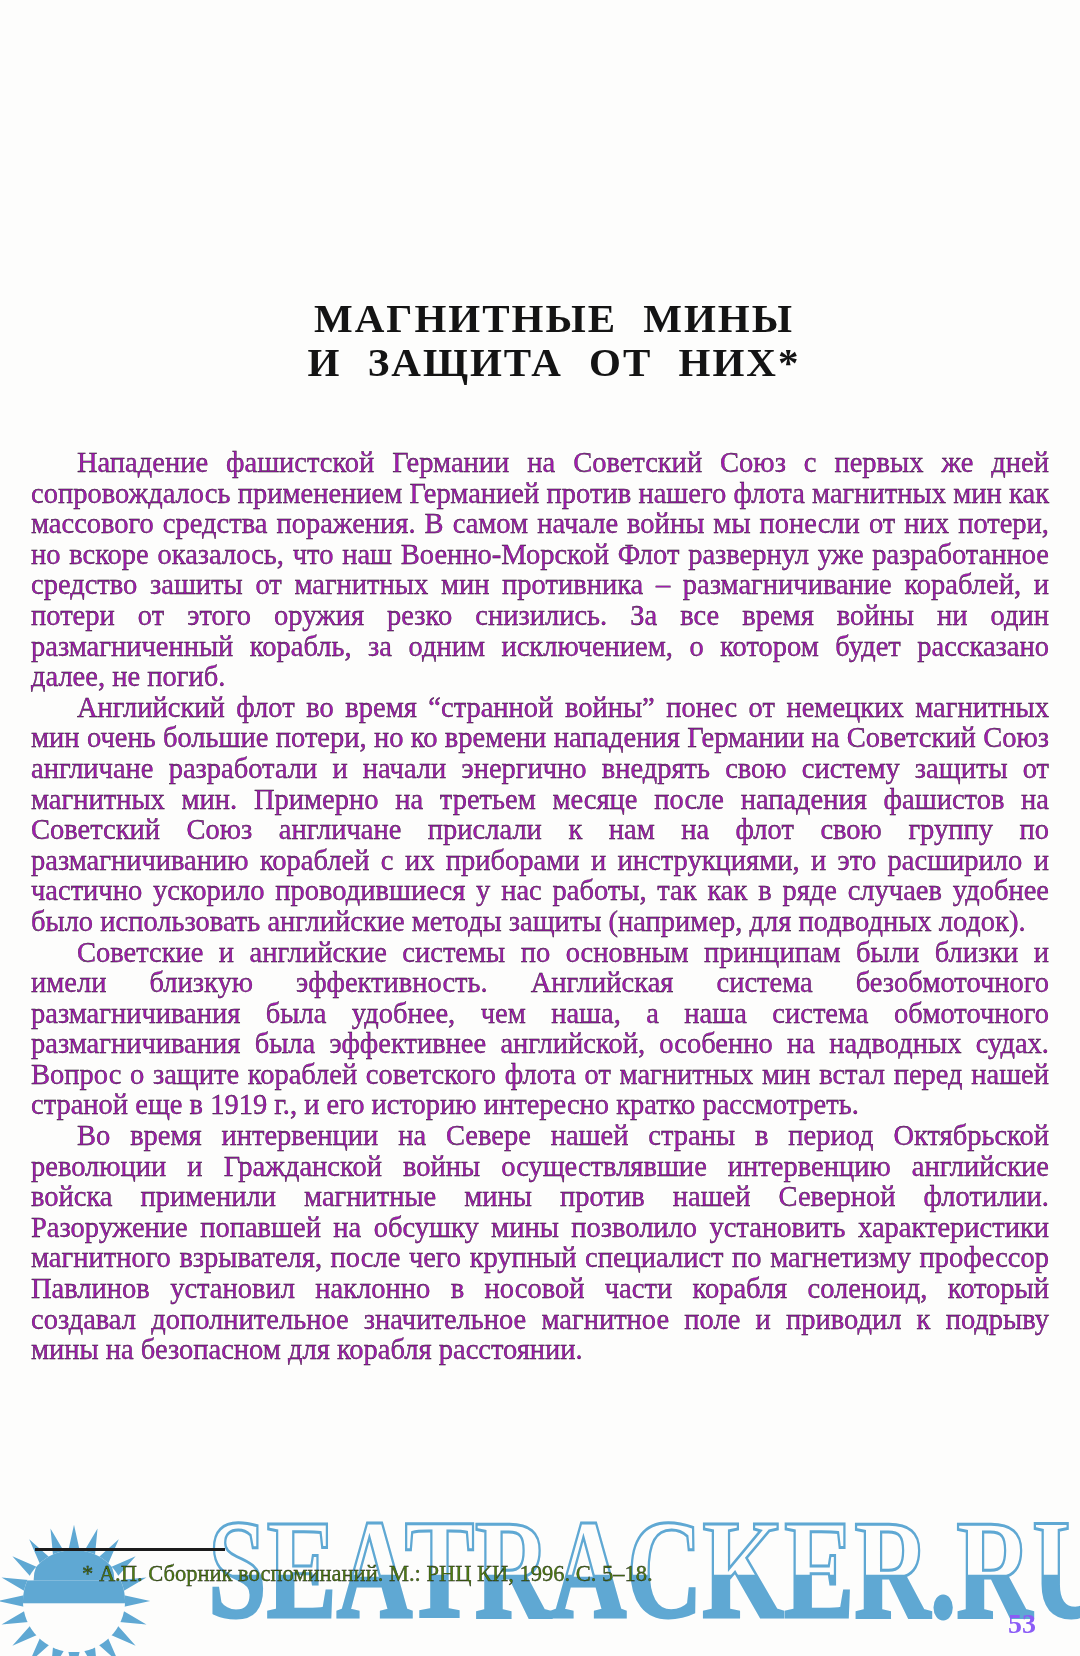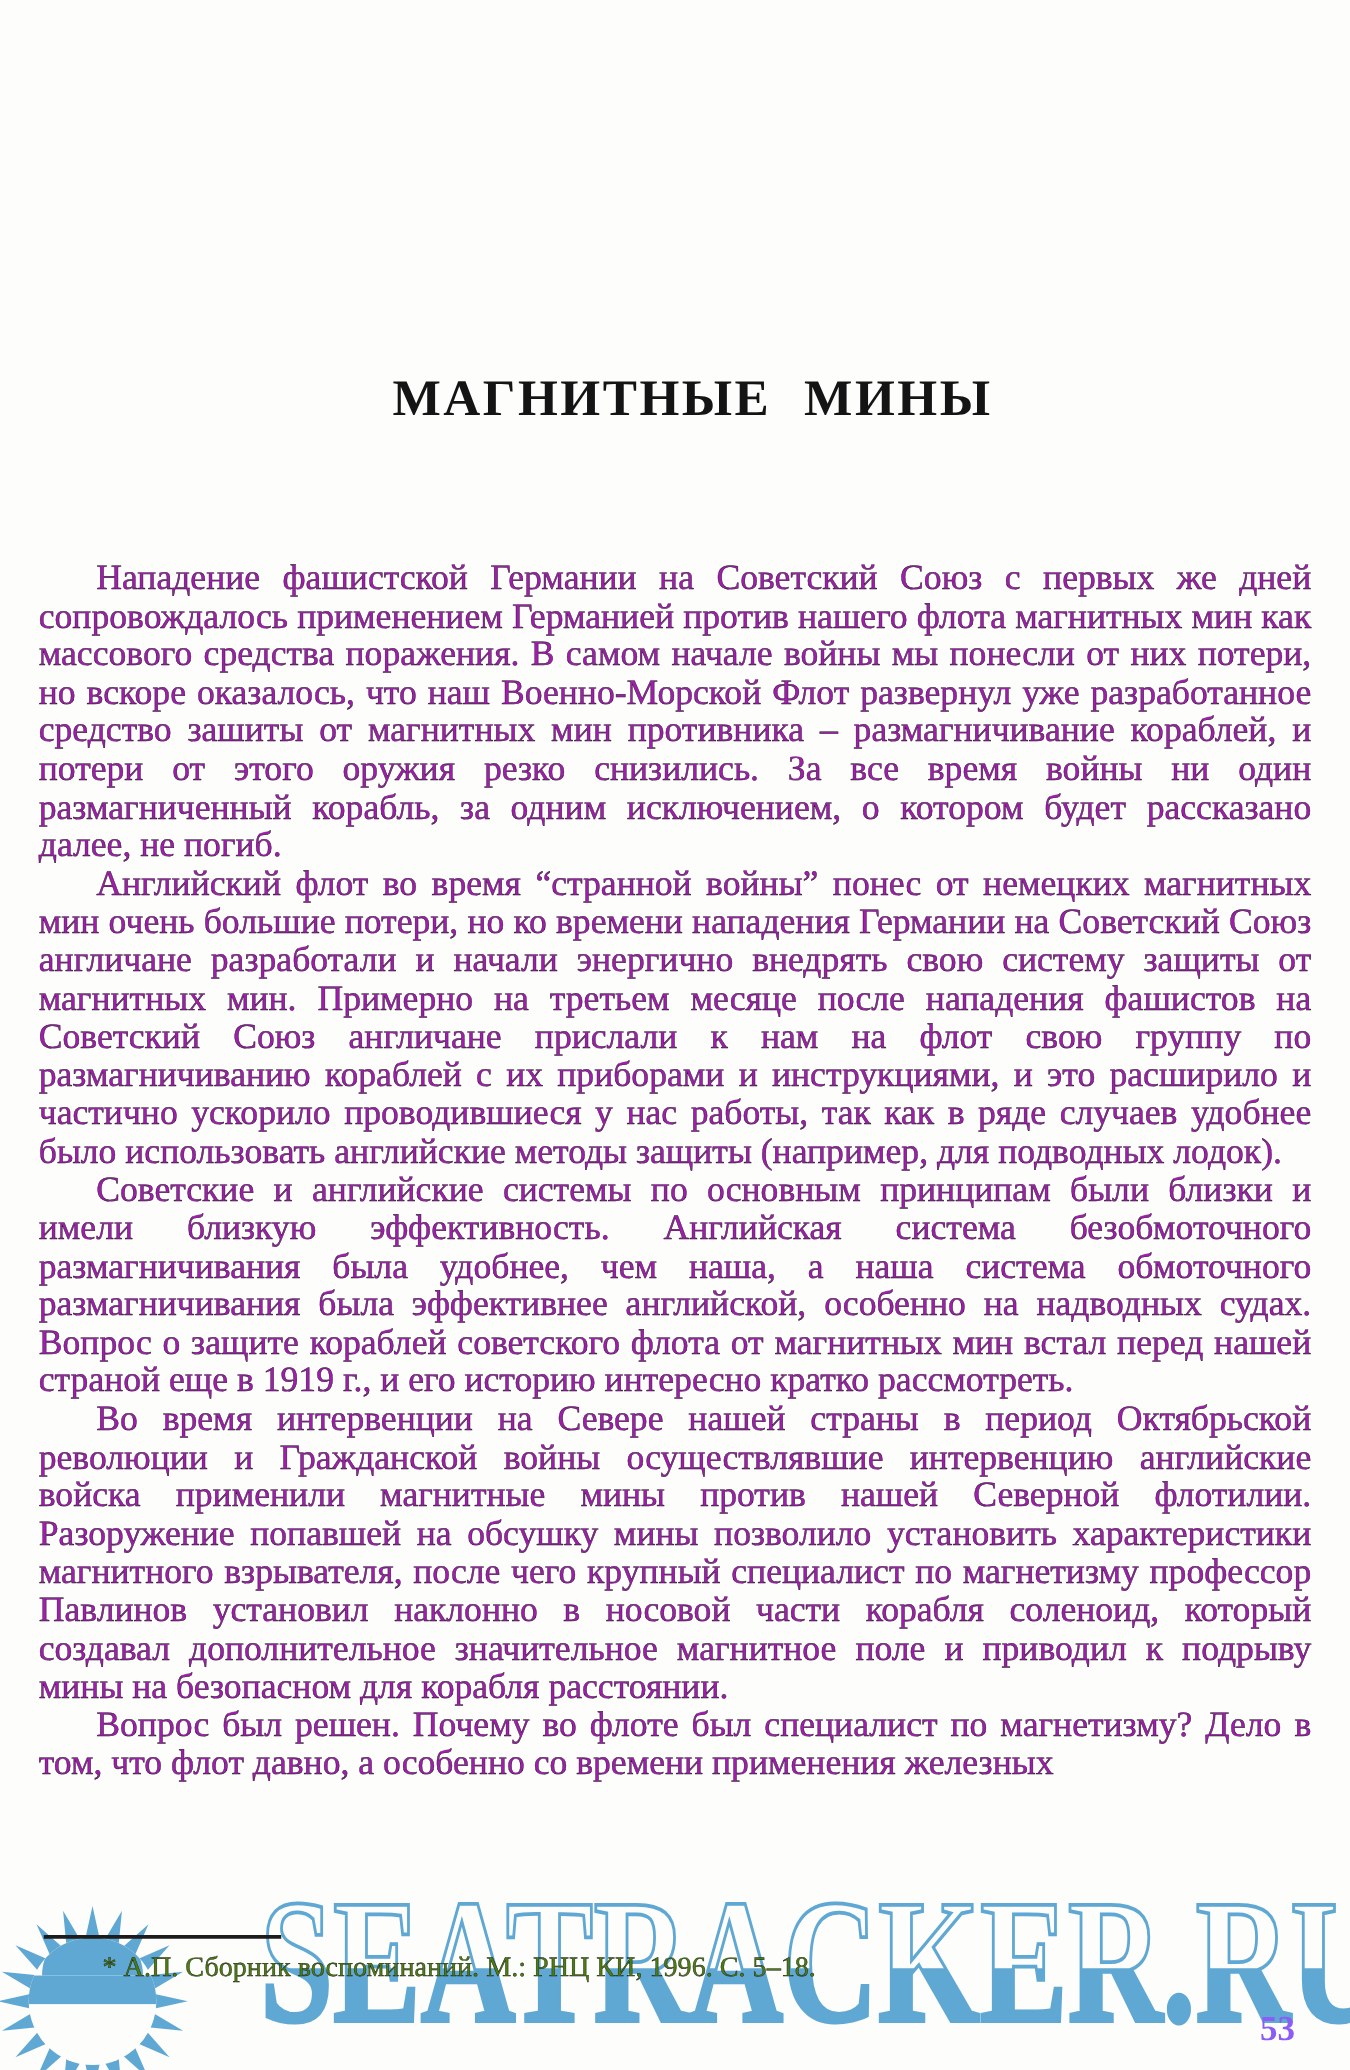--- a/index.html
+++ b/index.html
@@ -123,28 +123,28 @@
     <div class="wm-text">
       <span class="wm-outline">SEATRACKER.RU</span>
       <span class="wm-solid">SEATRACKER.RU</span>
     </div>
   </div>
 
   <div class="content-layer">
 
     <h1 class="title">
       <span class="title-line">МАГНИТНЫЕ МИНЫ</span>
+      <span class="title-line">И ЗАЩИТА ОТ НИХ*</span>
     </h1>
 
     <div class="body-text">
       <p>Нападение фашистской Германии на Советский Союз с первых же дней сопровождалось применением Германией против нашего флота магнитных мин как массового средства поражения. В самом начале войны мы понесли от них потери, но вскоре оказалось, что наш Военно-Морской Флот развернул уже разработанное средство зашиты от магнитных мин противника – размагничивание кораблей, и потери от этого оружия резко снизились. За все время войны ни один размагниченный корабль, за одним исключением, о котором будет рассказано далее, не погиб.</p>
       <p>Английский флот во время “странной войны” понес от немецких магнитных мин очень большие потери, но ко времени нападения Германии на Советский Союз англичане разработали и начали энергично внедрять свою систему защиты от магнитных мин. Примерно на третьем месяце после нападения фашистов на Советский Союз англичане прислали к нам на флот свою группу по размагничиванию кораблей с их приборами и инструкциями, и это расширило и частично ускорило проводившиеся у нас работы, так как в ряде случаев удобнее было использовать английские методы защиты (например, для подводных лодок).</p>
       <p>Советские и английские системы по основным принципам были близки и имели близкую эффективность. Английская система безобмоточного размагничивания была удобнее, чем наша, а наша система обмоточного размагничивания была эффективнее английской, особенно на надводных судах. Вопрос о защите кораблей советского флота от магнитных мин встал перед нашей страной еще в 1919 г., и его историю интересно кратко рассмотреть.</p>
       <p>Во время интервенции на Севере нашей страны в период Октябрьской революции и Гражданской войны осуществлявшие интервенцию английские войска применили магнитные мины против нашей Северной флотилии. Разоружение попавшей на обсушку мины позволило установить характеристики магнитного взрывателя, после чего крупный специалист по магнетизму профессор Павлинов установил наклонно в носовой части корабля соленоид, который создавал дополнительное значительное магнитное поле и приводил к подрыву мины на безопасном для корабля расстоянии.</p>
-      <p>Вопрос был решен. Почему во флоте был специалист по магнетизму? Дело в том, что флот давно, а особенно со времени применения железных</p>
     </div>
 
     <div class="footnote-rule"></div>
 
     <p class="footnote">* А.П. Сборник воспоминаний. М.: РНЦ КИ, 1996. С. 5–18.</p>
 
     <div class="page-number">53</div>
 
   </div>
 </div>

